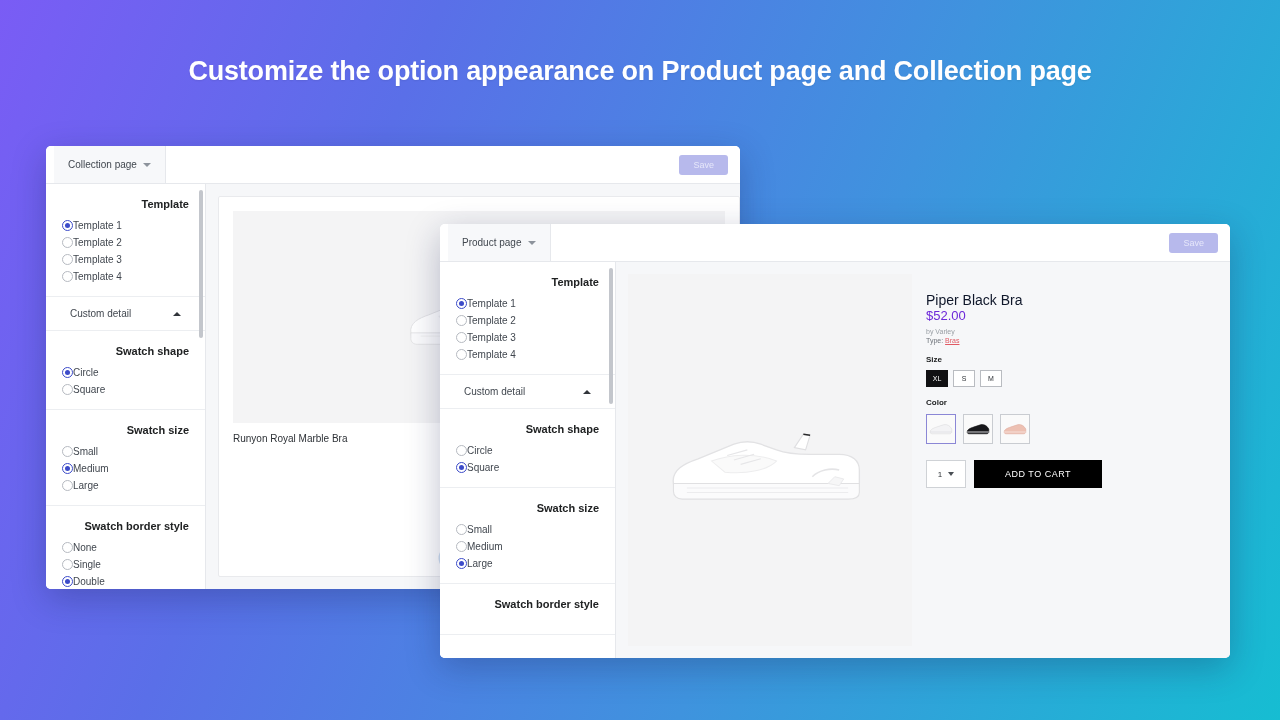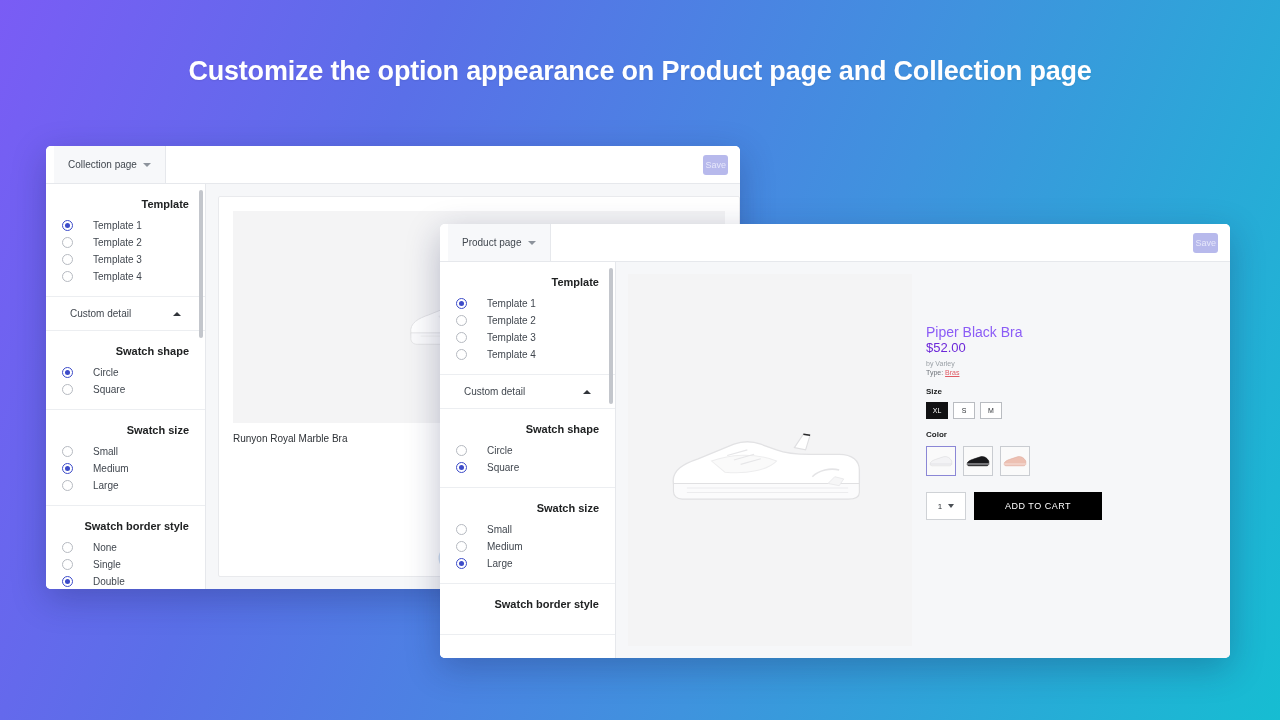--- a/index.html
+++ b/index.html
@@ -71,21 +71,21 @@
     position: absolute;
     right: 12px;
     top: 50%;
     transform: translateY(-50%);
     background: #b7b9ec;
     color: #e6e7fa;
     border: none;
     border-radius: 3px;
     font-size: 9px;
     font-family: "Liberation Sans", sans-serif;
-    padding: 5px 2px;
+    padding: 5px 14px;
     cursor: default;
   }
 
   .body-row { display: flex; flex: 1 1 auto; min-height: 0; background: #f6f7f9; }
 
   
   .settings {
     background: #ffffff;
     border-right: 1px solid #e6e8ec;
     overflow: hidden;
@@ -109,21 +109,21 @@
     padding: 11px 24px; border-bottom: 1px solid #eceef1;
     font-size: 10px; color: #41474f; cursor: pointer;
   }
   .caret-up {
     width: 0; height: 0;
     border-left: 4px solid transparent;
     border-right: 4px solid transparent;
     border-bottom: 4px solid #31343a;
   }
 
-  .radio-row { display: flex; align-items: center; gap: 20px; margin-bottom: 6px; cursor: pointer; }
+  .radio-row { display: flex; align-items: center; gap: 0; margin-bottom: 6px; cursor: pointer; }
   .radio-row:last-child { margin-bottom: 0; }
   .radio {
     width: 11px; height: 11px; border-radius: 50%;
     border: 1.2px solid #b6bac1; background: #fff;
     flex: 0 0 auto; position: relative;
   }
   .radio.on { border-color: #3c4bc9; }
   .radio.on::after {
     content: ""; position: absolute;
     top: 2px; left: 2px; width: 5px; height: 5px;
@@ -175,21 +175,21 @@
   .sw-square {
     width: 30px; height: 30px;
     border: 1px solid #c9ccd1; background: #fafafa;
     display: flex; align-items: center; justify-content: center;
     overflow: hidden; cursor: pointer;
   }
   .sw-square.sel { border: 1.5px solid #8b87d6; }
 
   
   .detail { width: 200px; padding: 18px 10px 0 14px; flex: 0 0 auto; }
-  .d-title { font-size: 14px; color: #8b5cf6; font-weight: normal; margin-top: 32px; }
+  .d-title { font-size: 14px; color: #0f172a; font-weight: normal; }
   .d-price { font-size: 13px; color: #6d28d9; margin-top: 0; }
   .d-vendor { font-size: 7px; color: #9aa0a6; margin-top: 5px; }
   .d-type { font-size: 7px; color: #6d7279; margin-top: 2px; }
   .d-type a { color: #e05a64; text-decoration: underline; }
   .d-opt { font-size: 8px; font-weight: bold; color: #202223; margin-top: 11px; }
 
   .d-size-row { display: flex; gap: 5px; margin-top: 6px; }
   .d-size-box {
     width: 22px; height: 17px;
     border: 1px solid #b9bcc1;

